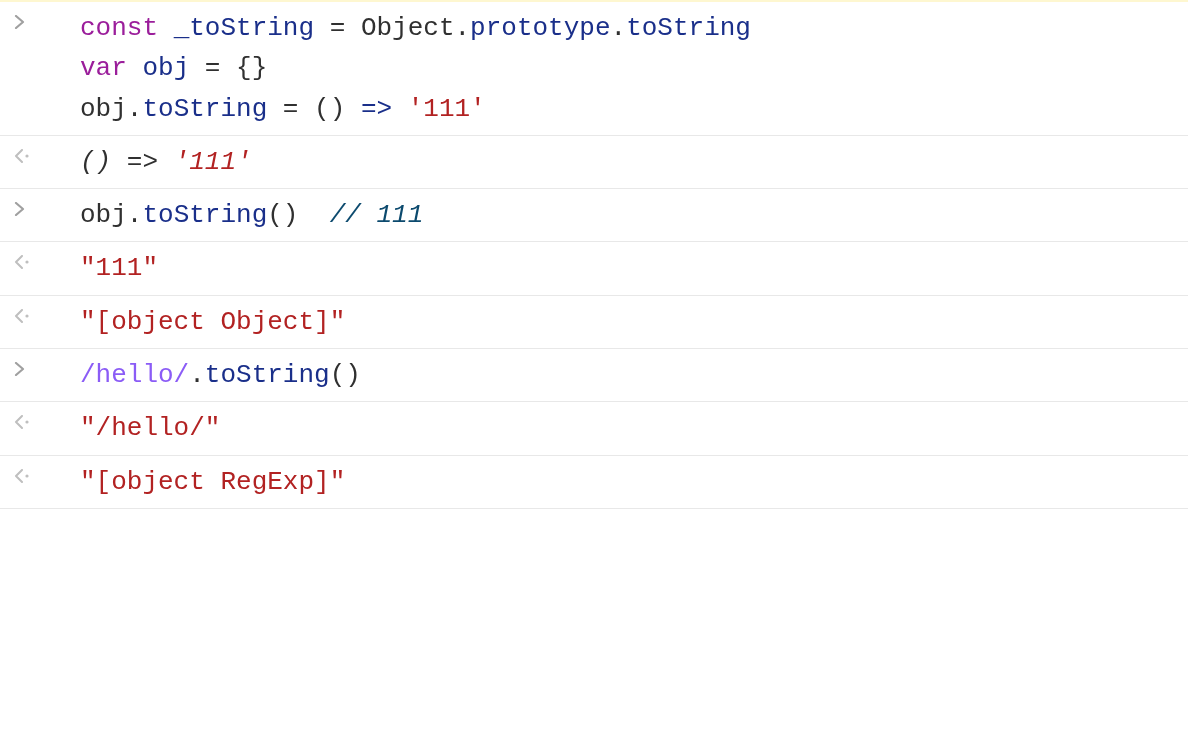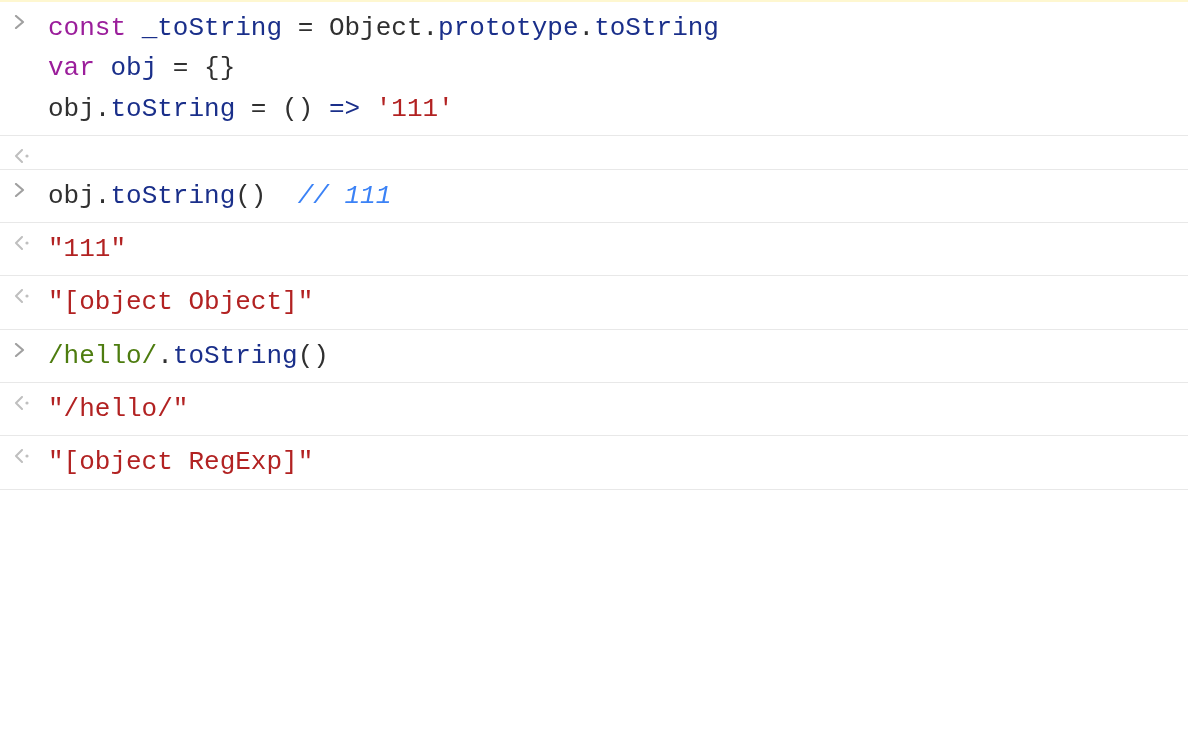--- a/index.html
+++ b/index.html
@@ -30,27 +30,28 @@
     align-items: flex-start;
     padding-top: 7px;
   }
   .gutter svg {
     display: block;
   }
   .content {
     flex: 1;
     white-space: pre;
     color: #303030;
+    margin-left: 32px;
   }
   .kw { color: #9b1e9b; }   
   .var { color: #1a2f8a; }   
   .arrow { color: #1a2f8a; }
   .str { color: #b22222; }  
-  .comment { color: #3b82f6; font-style: italic; }
-  .regex { color: #4d7c0f; }
+  .comment { color: #0c4a6e; font-style: italic; }
+  .regex { color: #8b5cf6; }
   .output-italic { font-style: italic; color: #303030; }
   .output-red { color: #b22222; }
   .output-red-italic { color: #b22222; font-style: italic; }
 </style>
 </head>
 <body>
 
 <div id="console">
     <div class="row first">
       <div class="gutter">
@@ -62,20 +63,21 @@
 <span class="kw">var</span><span> </span><span class="var">obj</span><span> = {}</span>
 <span>obj.</span><span class="var">toString</span><span> = () </span><span class="arrow">=&gt;</span><span> </span><span class="str">'111'</span></div>
     </div>
     <div class="row">
       <div class="gutter">
         <svg width="17" height="14" viewBox="0 0 17 14">
           <path d="M8 1 L2 7 L8 13" fill="none" stroke="#bfbfbf" stroke-width="2" stroke-linecap="round" stroke-linejoin="round"></path>
           <circle cx="13" cy="7" r="1.6" fill="#bfbfbf"></circle>
         </svg>
       </div>
+      <div class="content"><span class="output-italic">() </span><span class="output-italic">=&gt;</span><span class="output-italic"> </span><span class="output-red-italic">'111'</span></div>
     </div>
     <div class="row">
       <div class="gutter">
         <svg width="12" height="14" viewBox="0 0 12 14">
           <path d="M2 1 L9 7 L2 13" fill="none" stroke="#a0a0a0" stroke-width="2.2" stroke-linecap="round" stroke-linejoin="round"></path>
         </svg>
       </div>
       <div class="content"><span>obj.</span><span class="var">toString</span><span>()  </span><span class="comment">// 111</span></div>
     </div>
     <div class="row">

